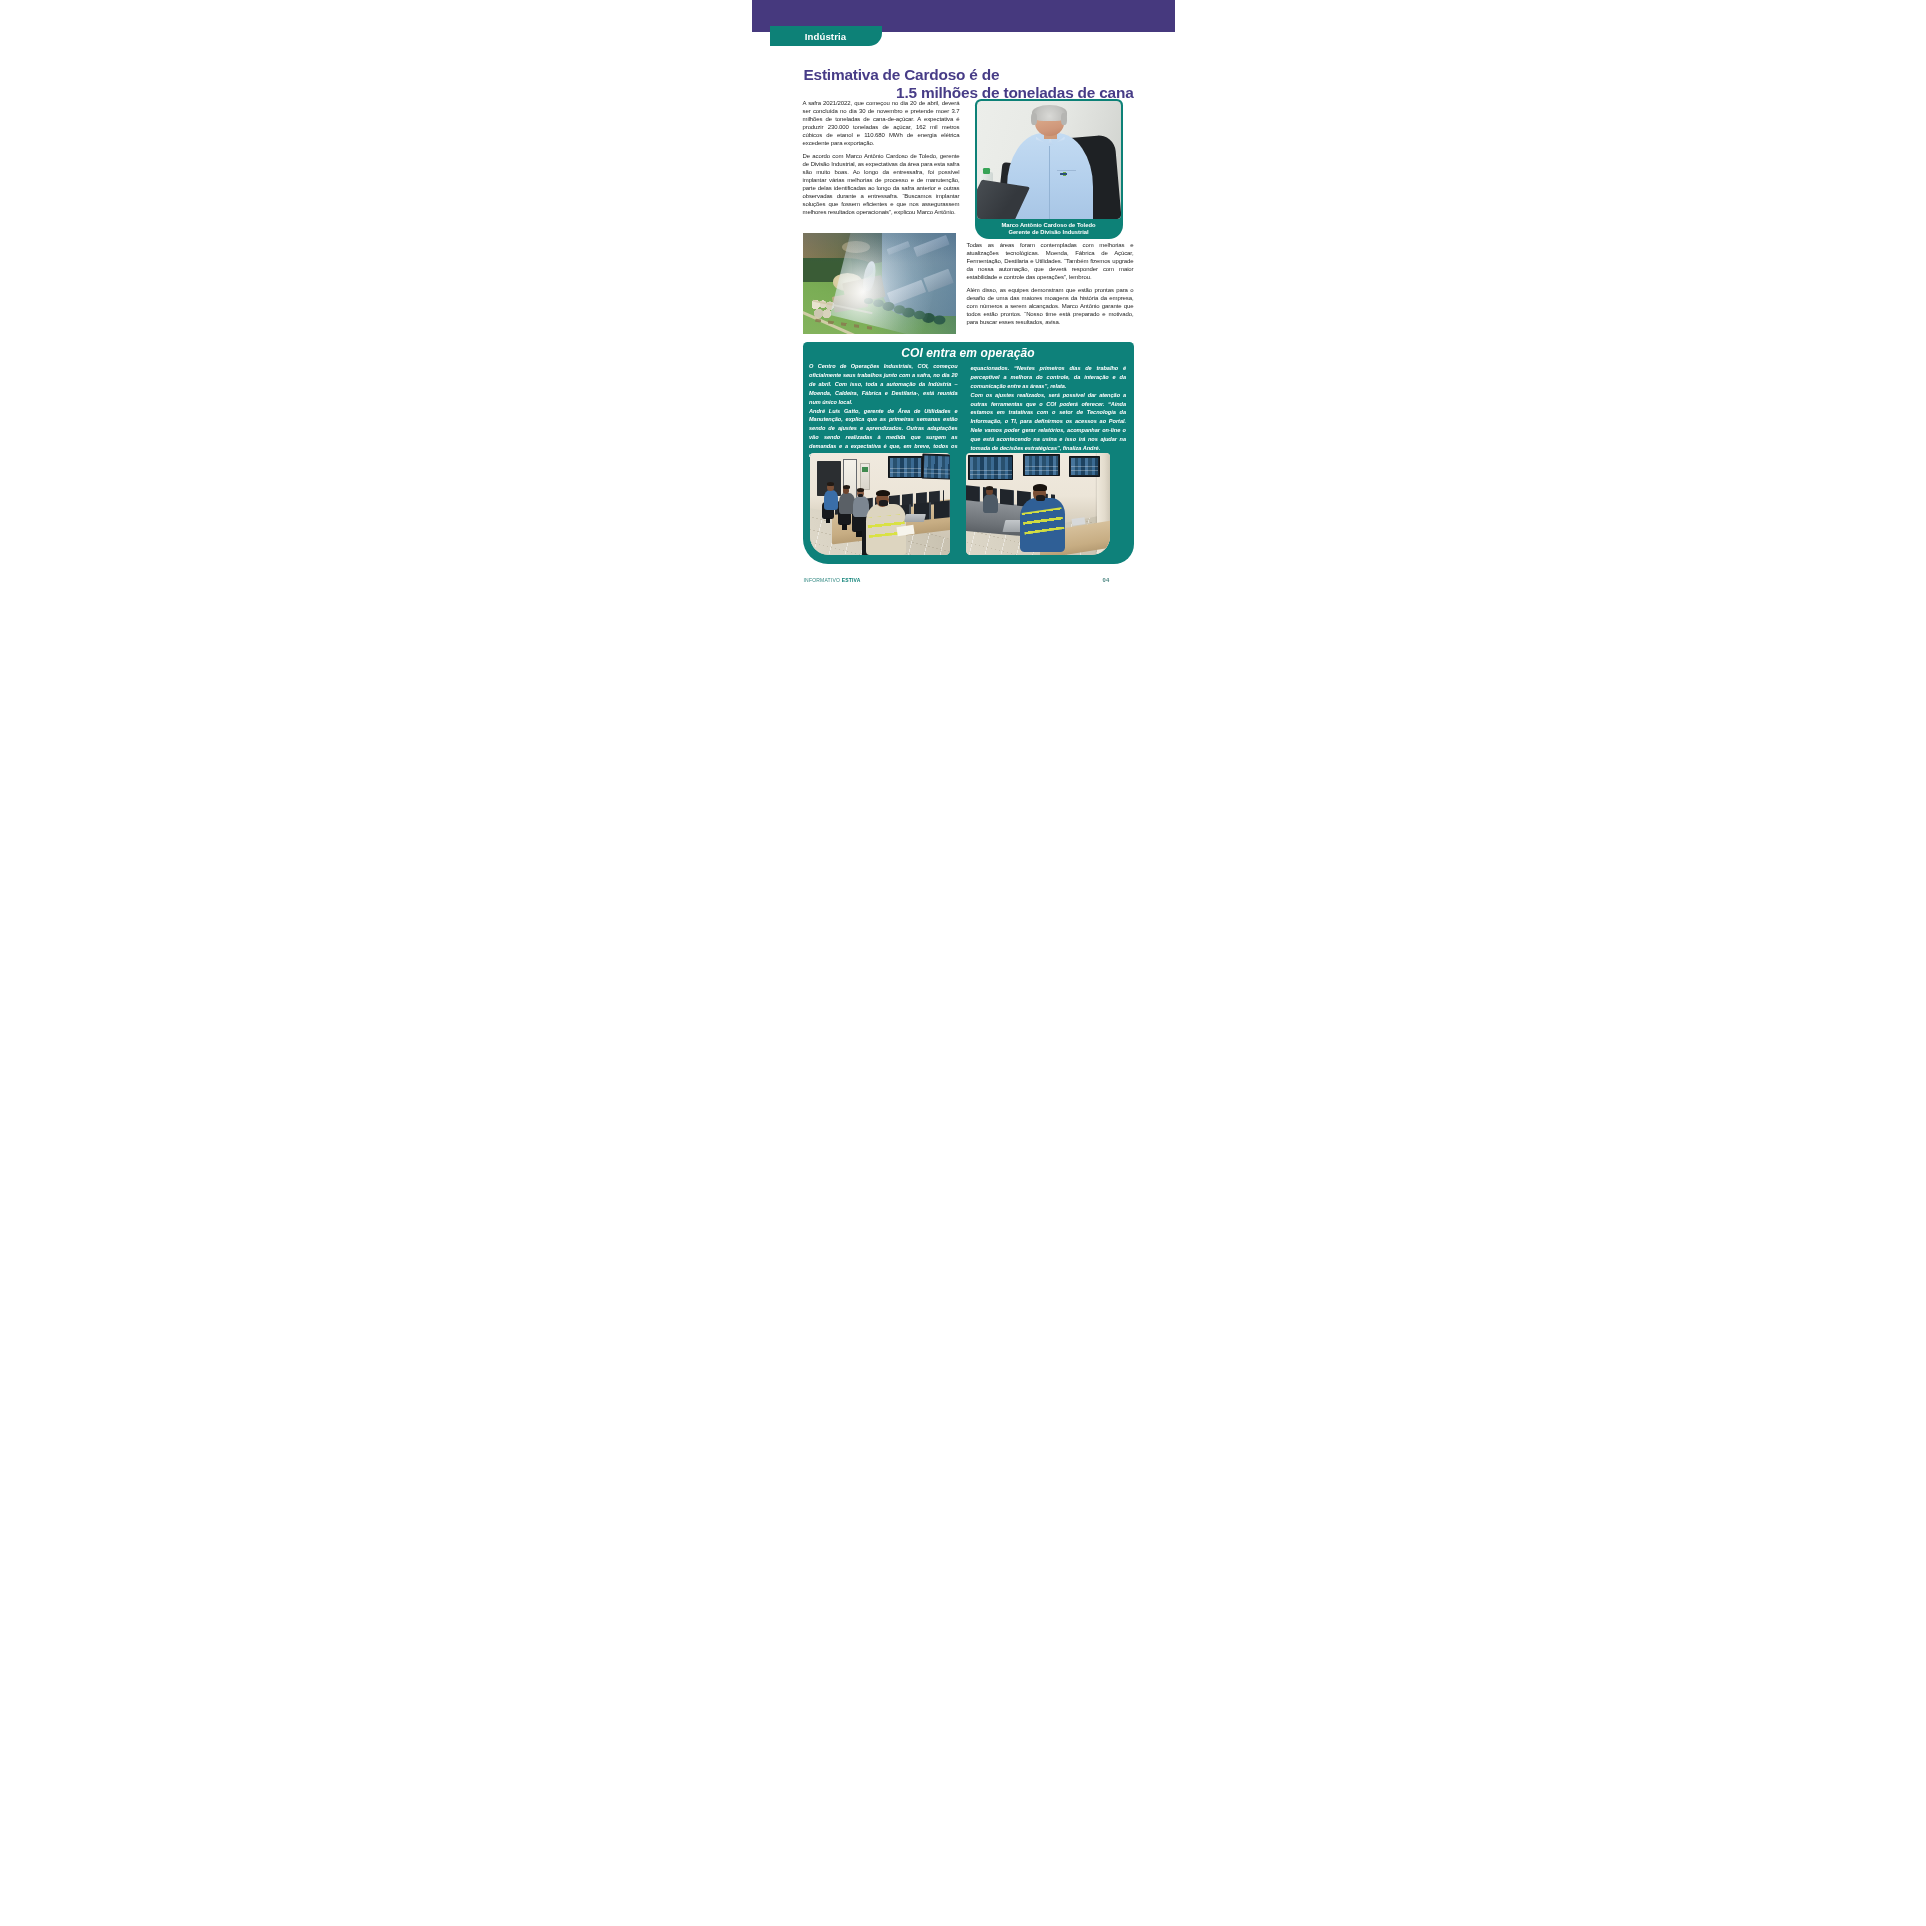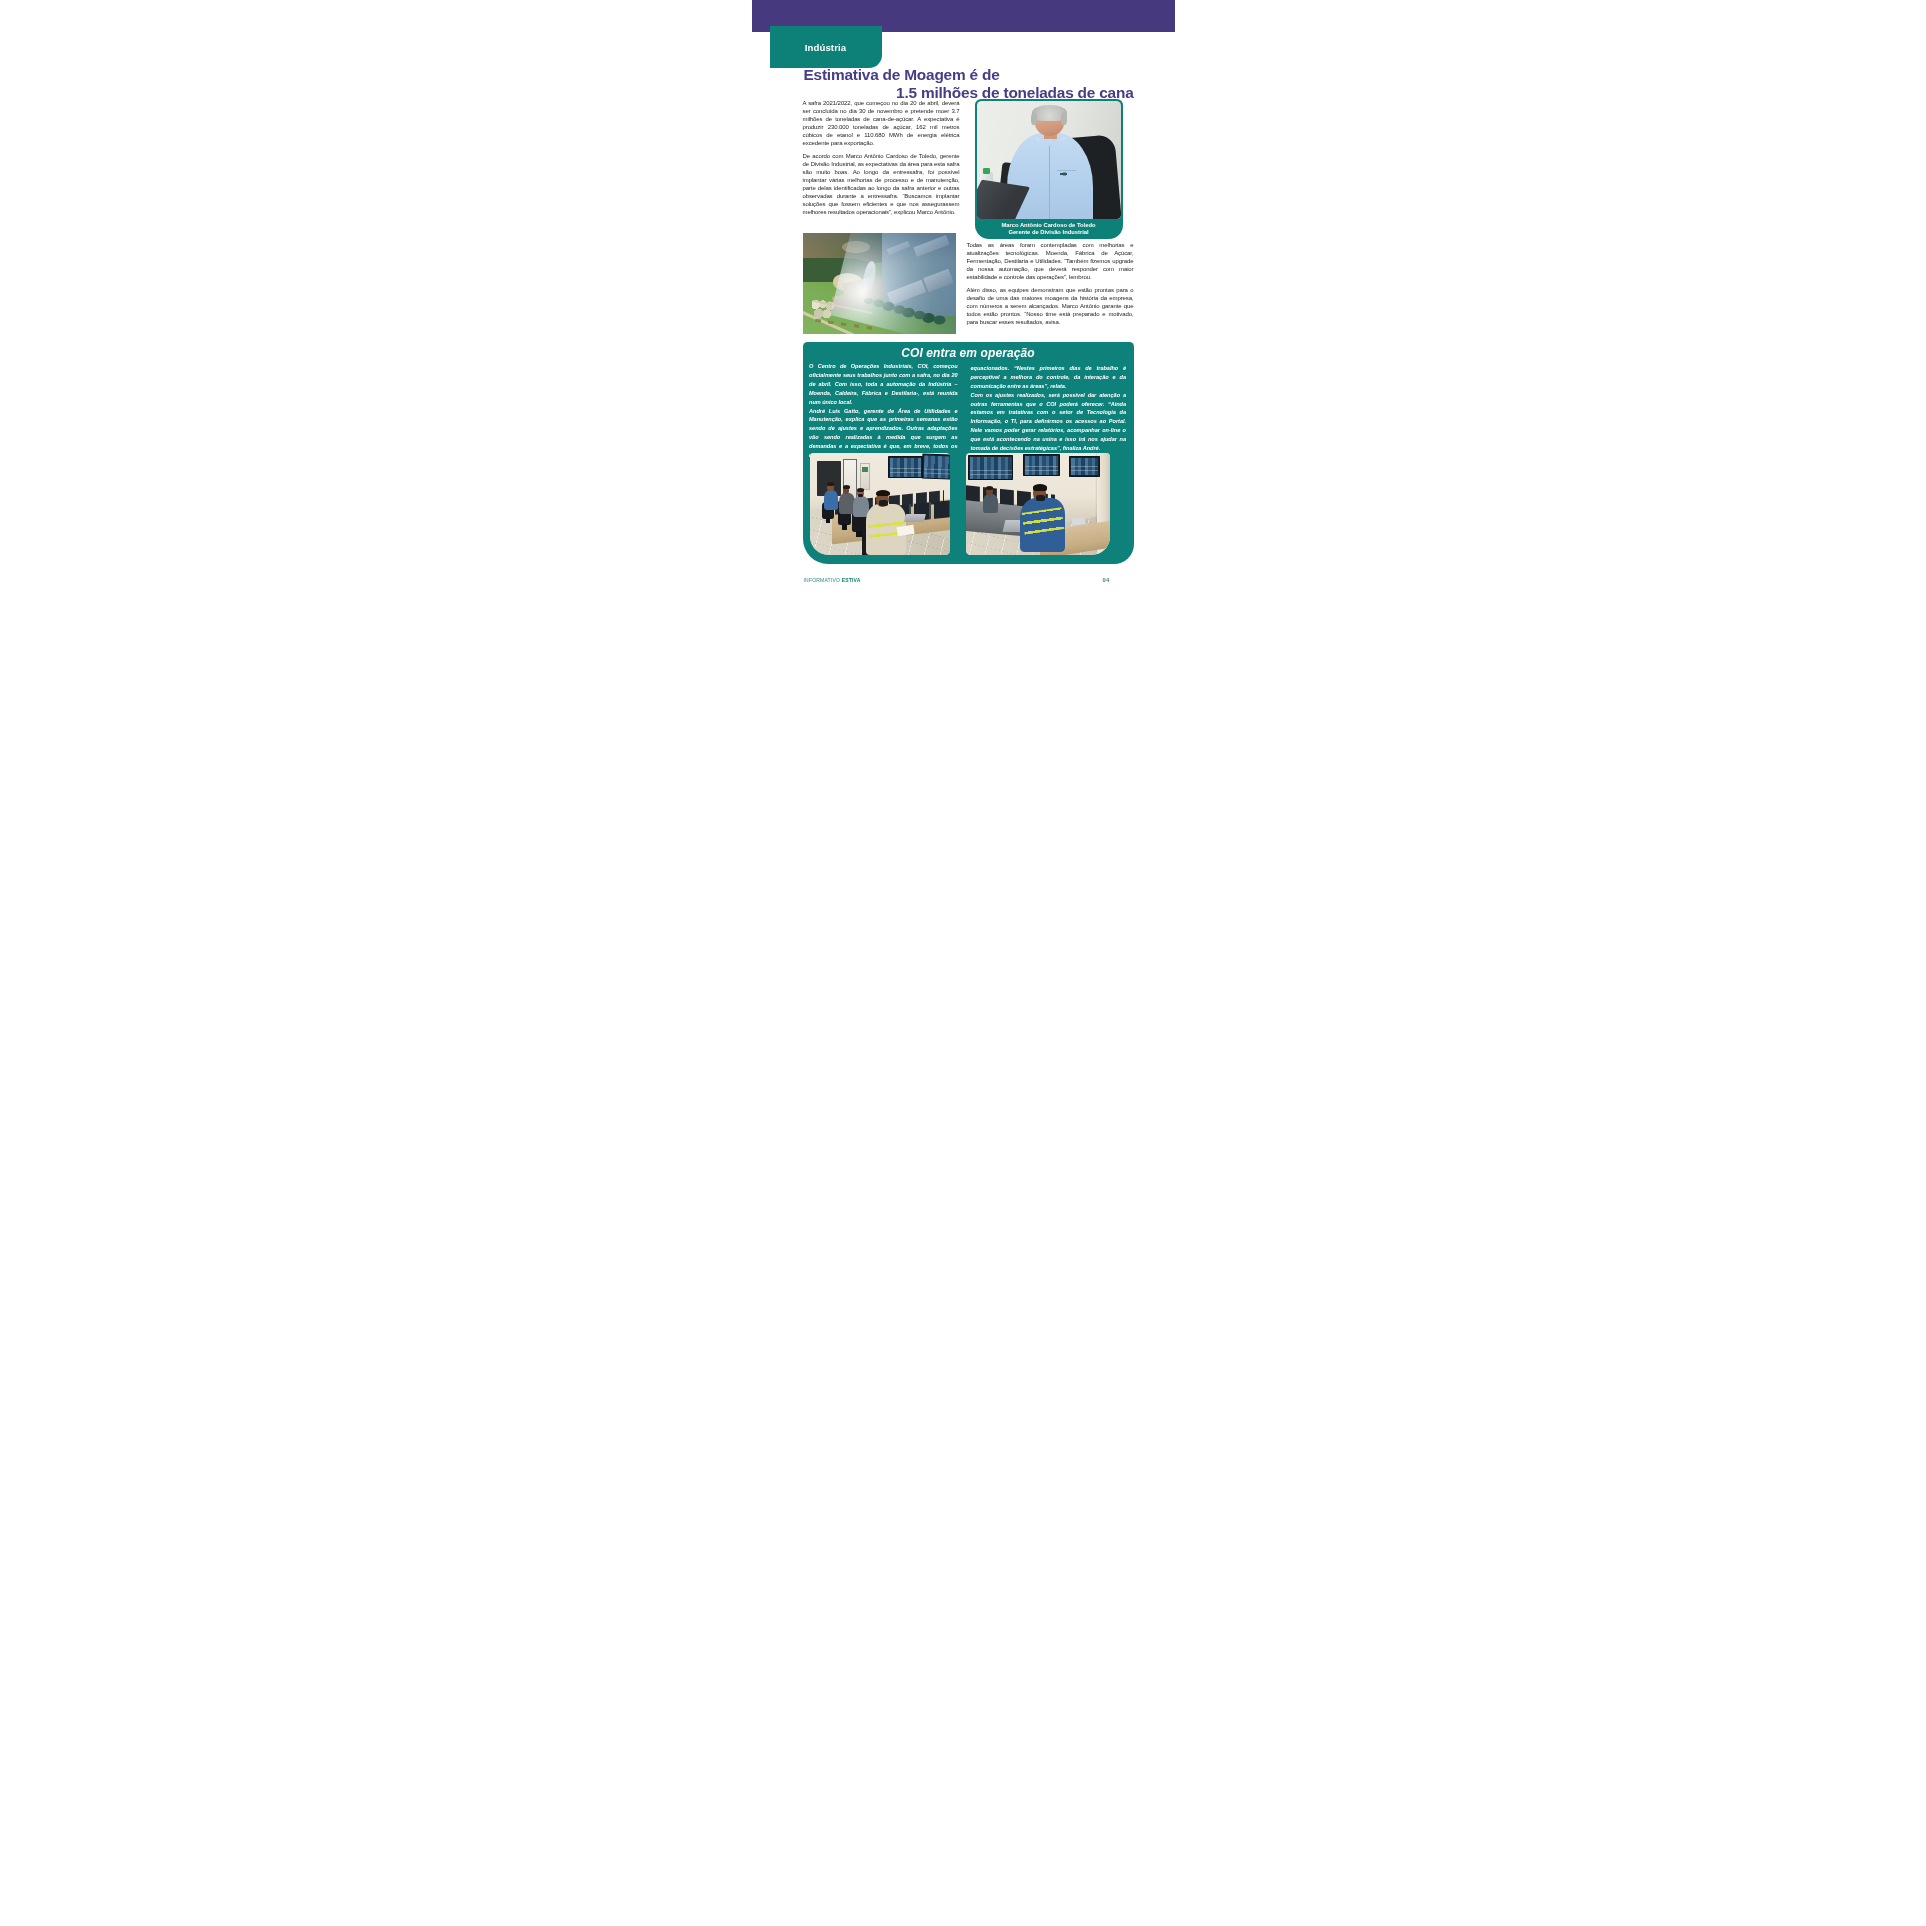--- a/index.html
+++ b/index.html
@@ -4,21 +4,21 @@
 <style>
   html,body{margin:0;padding:0;background:#ffffff;}
   *{box-sizing:border-box;}
   .page{
     position:relative;width:423px;height:604px;margin:0 auto;background:#ffffff;
     overflow:hidden;font-family:"Liberation Sans","DejaVu Sans",sans-serif;
   }
   
   .topbar{position:absolute;left:0;top:0;width:100%;height:32px;background:#46397e;}
   .badge{
-    position:absolute;left:18px;top:26px;width:112px;height:42px;background:#0d8177;
+    position:absolute;left:18px;top:26px;width:112px;height:20px;background:#0d8177;
     border-radius:0 0 13px 0;display:flex;align-items:center;justify-content:center;
     color:#ffffff;font-size:9.6px;font-weight:bold;letter-spacing:0.1px;
   }
   .title{position:absolute;left:52px;top:56px;width:330px;color:#473c87;
     font-weight:bold;font-size:15.4px;line-height:1.13;letter-spacing:-0.2px;}
   .title .l1{display:block;text-align:left;}
   .title .l2{display:block;text-align:right;}
   
   .col-left{position:absolute;left:51px;top:99px;width:157px;}
   .col-right{position:absolute;left:215px;top:241px;width:167px;}
@@ -171,21 +171,21 @@
 
 <div class="page">
 
   <div class="topbar"></div>
 
   <div class="badge">
     <span>Indústria</span>
   </div>
 
   <h1 class="title">
-    <span class="l1">Estimativa de Moagem é de</span>
+    <span class="l1">Estimativa de Cardoso é de</span>
     <span class="l2">1.5 milhões de toneladas de cana</span>
   </h1>
 
   <div class="col-left">
     <p class="body-p">A safra 2021/2022, que começou no dia 20 de abril, deverá ser concluída no dia 30 de novembro e pretende moer 3.7 milhões de toneladas de cana-de-açúcar. A expectativa é produzir 230.000 toneladas de açúcar, 162 mil metros cúbicos de etanol e 110.680 MWh de energia elétrica excedente para exportação.</p>
     <p class="body-p">De acordo com Marco Antônio Cardoso de Toledo, gerente de Divisão Industrial, as expectativas da área para esta safra são muito boas. Ao longo da entressafra, foi possível implantar várias melhorias de processo e de manutenção, parte delas identificadas ao longo da safra anterior e outras observadas durante a entressafra. “Buscamos implantar soluções que fossem eficientes e que nos assegurassem melhores resultados operacionais”, explicou Marco Antônio.</p>
   </div>
 
   <div class="photo-card">
     <div class="photo-man">

